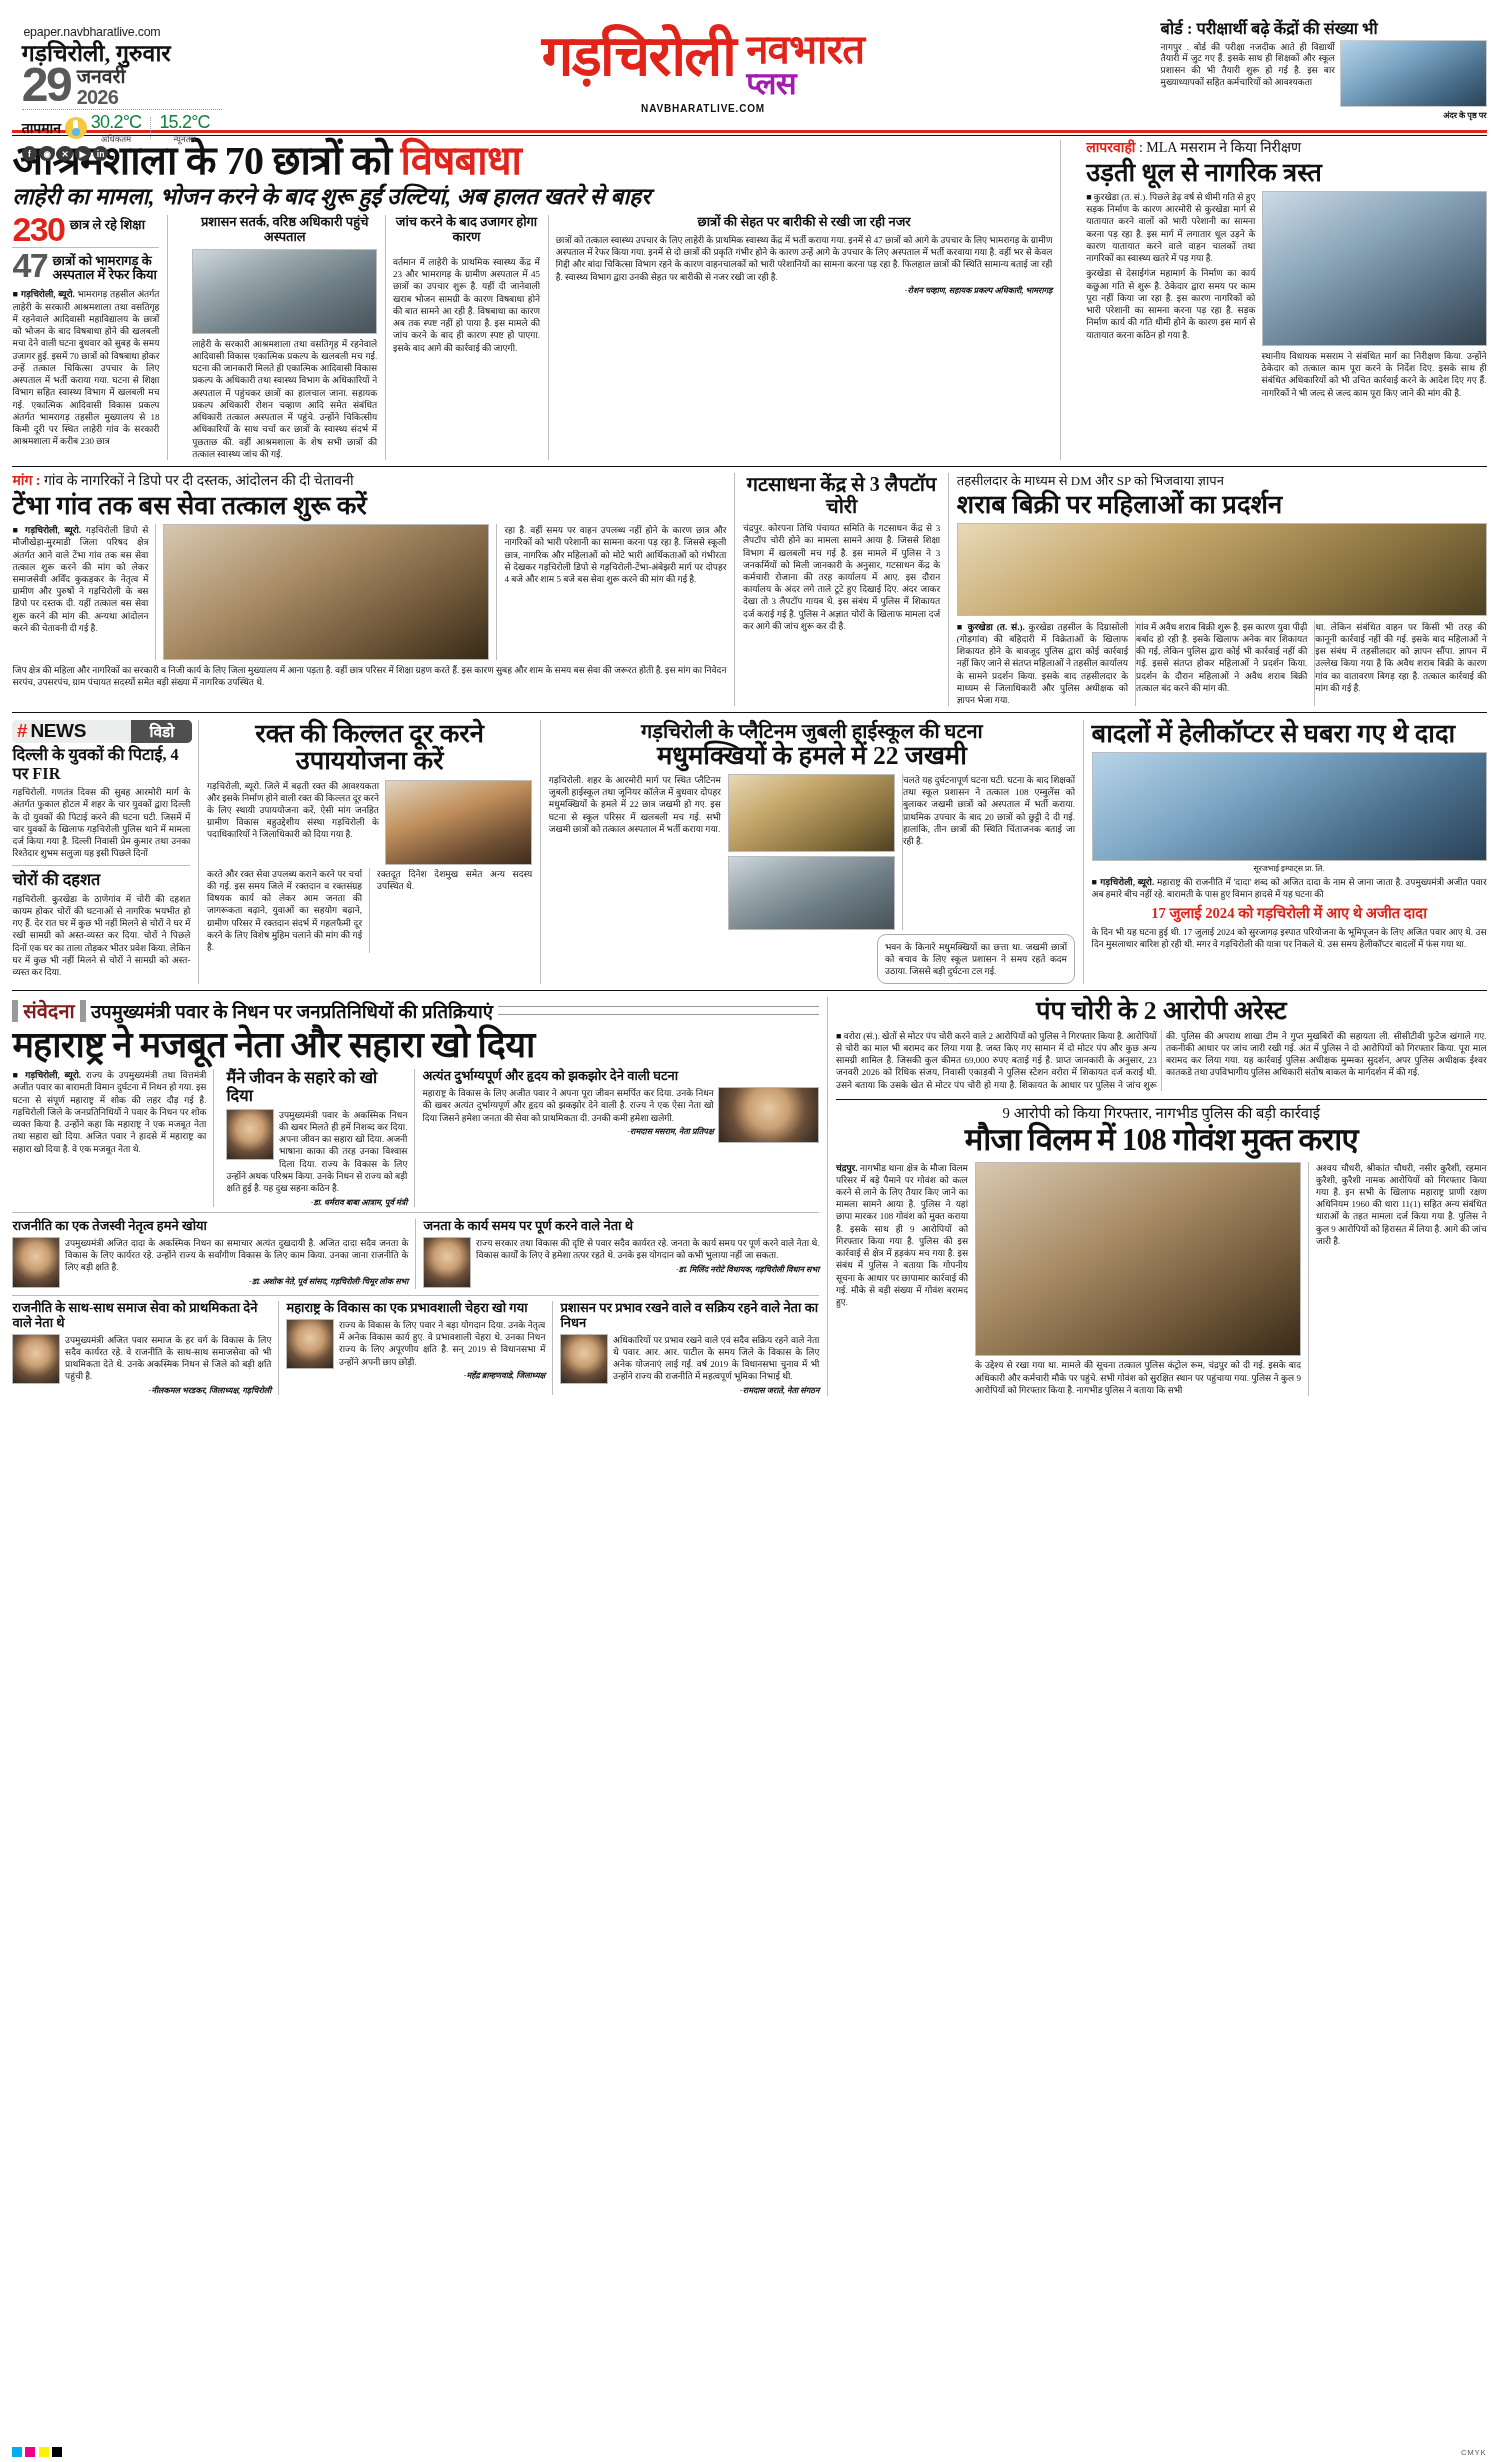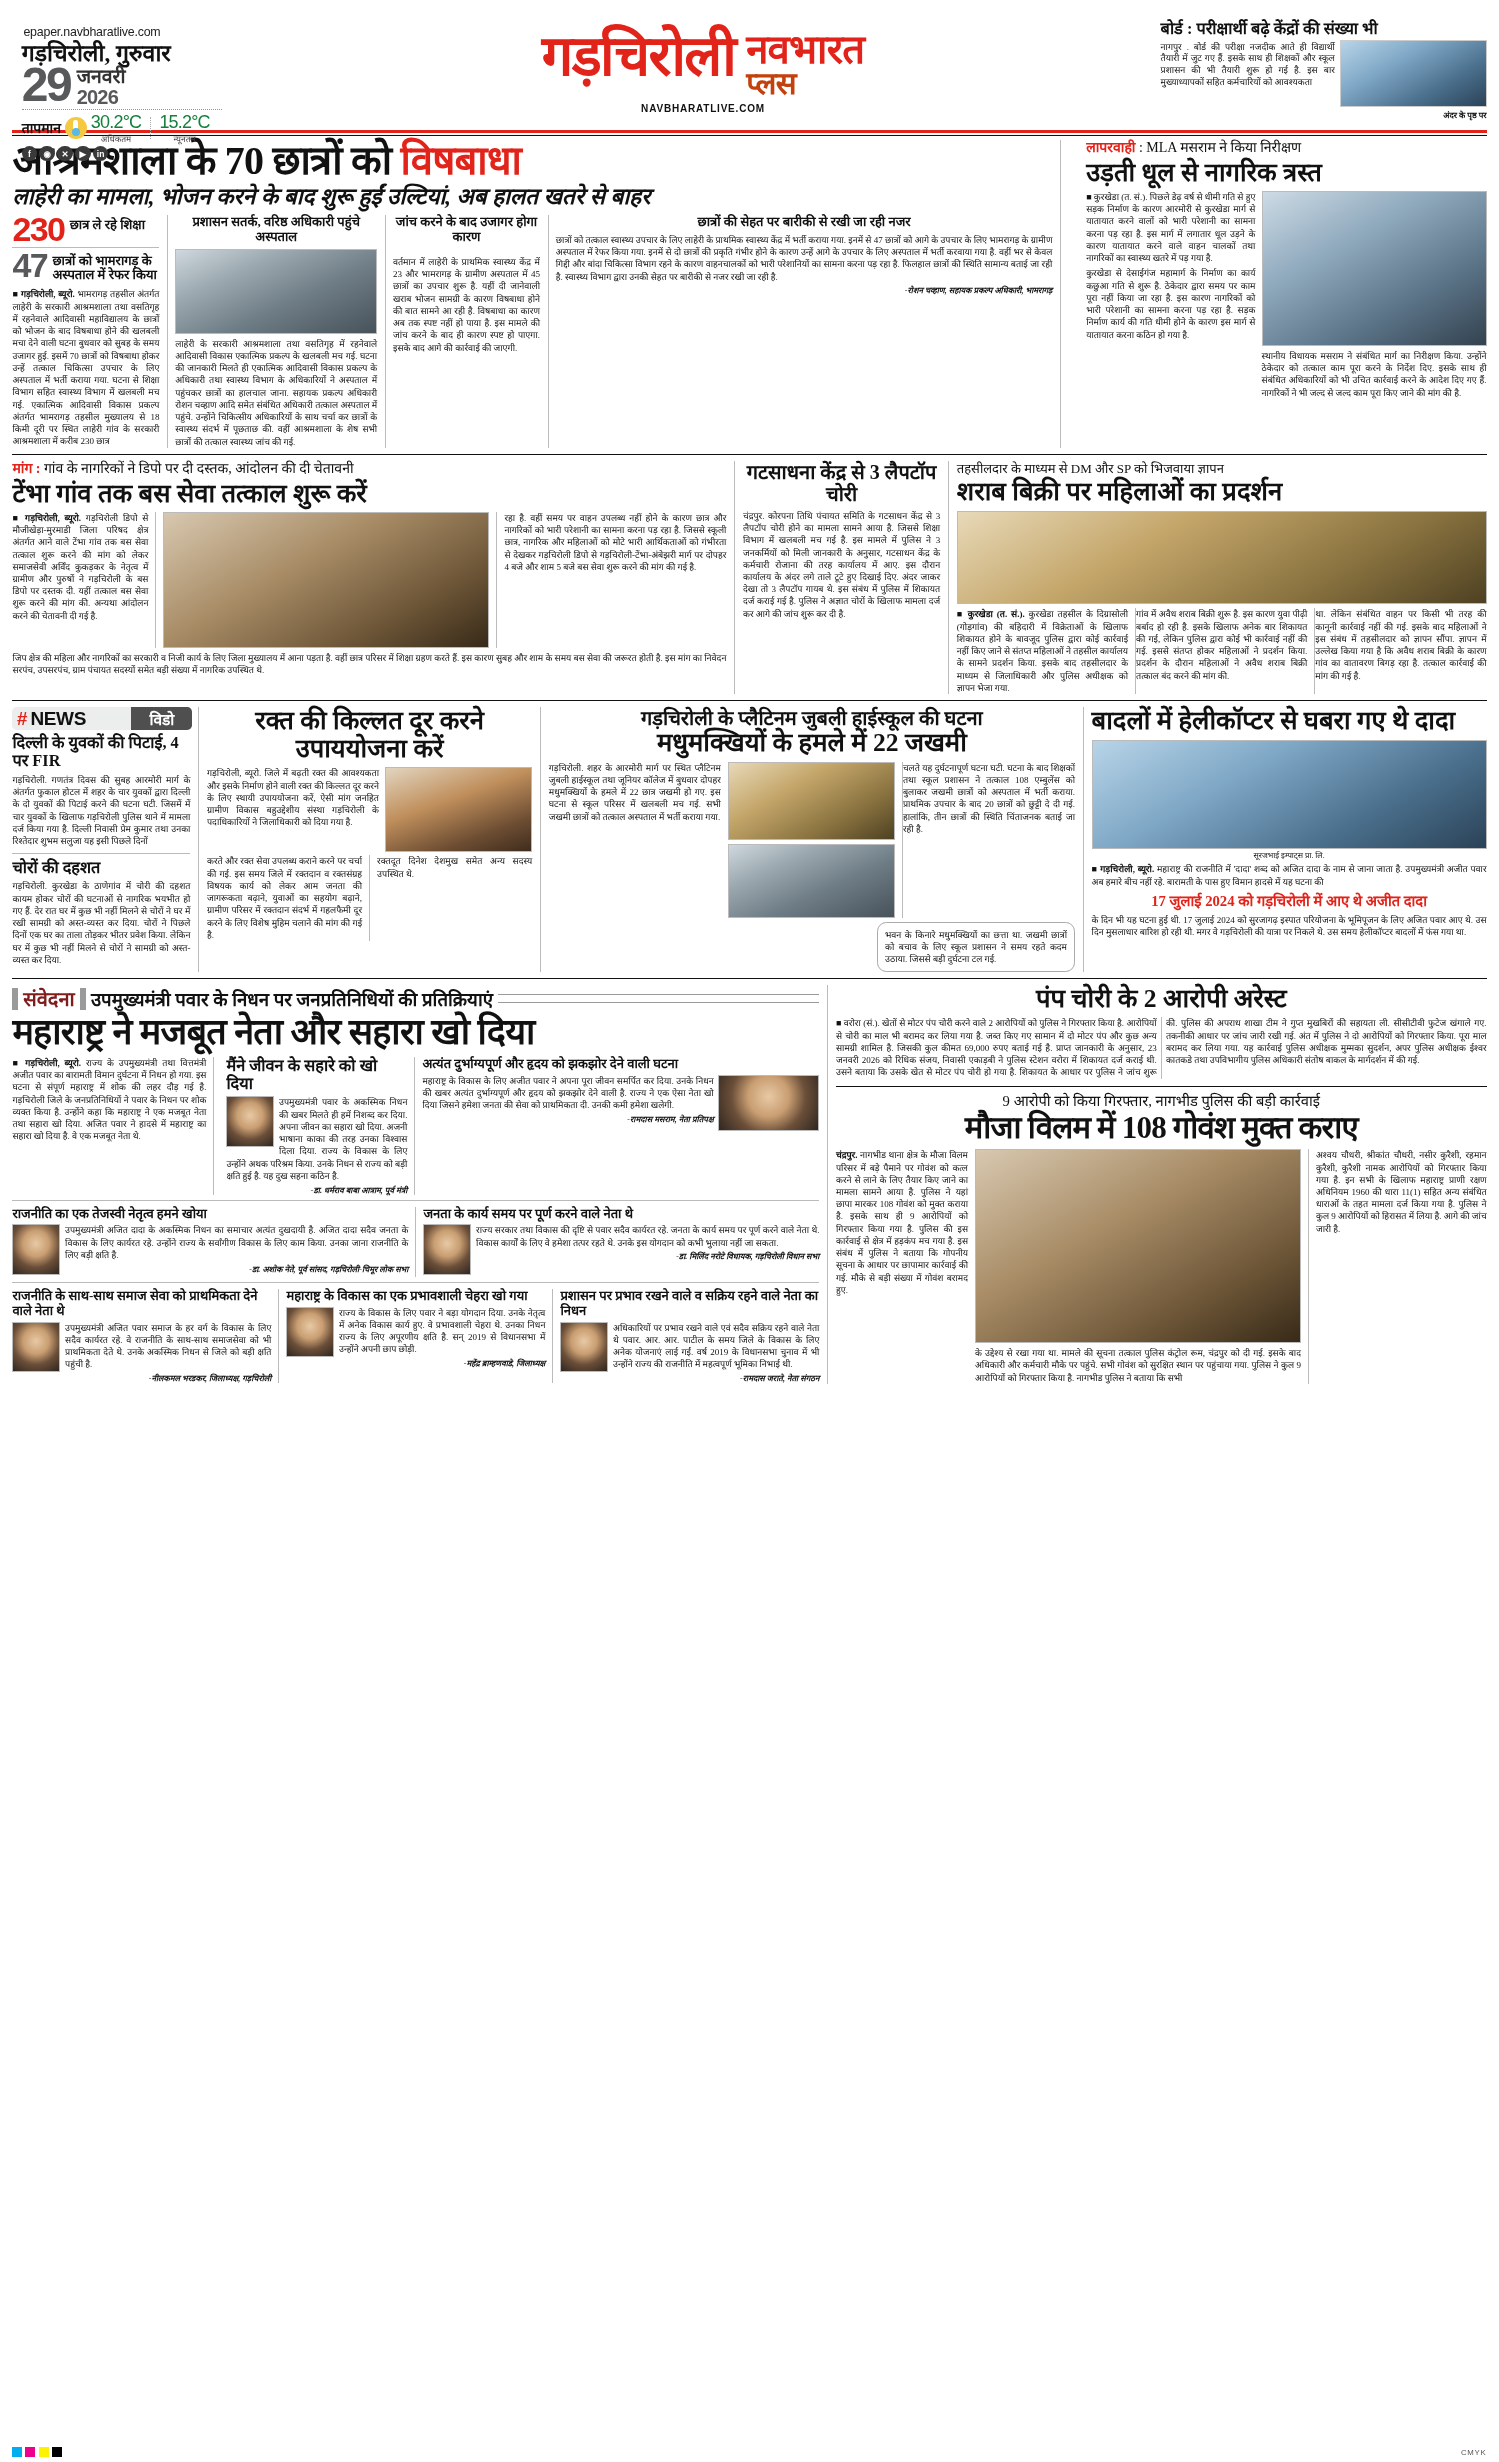--- a/index.html
+++ b/index.html
@@ -32,21 +32,21 @@
   .t-val { font-family:"Liberation Sans", sans-serif; font-size:18px; color:#15803d; letter-spacing:-0.8px;}
   .t-sub { font-size:8.5px; text-align:center; color:#444;}
   .t-sep { width:0.8px; height:22px; border-left:1.6px dotted #aaa; margin:0 4.7px;}
   .socials { display:flex; gap:2.3px; padding-left:9.3px; margin-top:2.3px;}
   .soc { width:15.5px; height:15.5px; border-radius:50%; background:#3a3a3a; color:#fff; font-family:"Liberation Sans",sans-serif; font-size:8.5px; font-weight:bold; display:flex; align-items:center; justify-content:center;}
 
   .mh-logo { flex:1; text-align:center; padding-top:20px; position:relative;}
   .logo-main { font-size:56px; font-weight:bold; color:#e2231a; line-height:.92; display:inline-block; letter-spacing:-1.6px;}
   .logo-side { display:inline-block; vertical-align:top; text-align:left; margin-left:7.8px;}
   .logo-nb { font-size:40px; font-weight:bold; color:#e2231a; line-height:.95; letter-spacing:-0.8px;}
-  .logo-plus { font-size:31px; font-weight:bold; color:#c2410c; line-height:.95; letter-spacing:-0.8px;}
+  .logo-plus { font-size:31px; font-weight:bold; color:#a21caf; line-height:.95; letter-spacing:-0.8px;}
   .mh-web { font-family:"Liberation Sans",sans-serif; font-size:10px; font-weight:bold; letter-spacing:0.8px; margin-top:4.7px;}
 
   .mh-right { width:326px; padding-top:9.3px;}
   .mr-head { font-size:16.3px; font-weight:bold; line-height:1.12;}
   .mr-body { font-size:9px; line-height:1.3; margin-top:3.1px; text-align:justify;}
   .mr-photo { width:147px; height:67px; float:right; margin:1.6px 0 1.6px 4.7px; background:linear-gradient(160deg,#b9cfe0 0%,#9fb8cc 35%,#d9c9a8 60%,#7c94a8 100%); border:0.8px solid #ccc;}
   .mr-foot { font-size:8.1px; font-weight:bold; margin-top:2.3px; text-align:right; clear:both;}
 
   .rule-red { height:3.1px; background:#e2231a; margin:3.1px 0 0 0;}
   .rule-thin { height:0.8px; background:#111; margin:1.6px 0 4.7px 0;}
@@ -180,21 +180,21 @@
           <div class="stat-row">
             <span class="stat-n gry">47</span>
             <span class="stat-t">छात्रों को भामरागड़ के अस्पताल में रेफर किया</span>
           </div>
           <div class="body" style="margin-top:6.2px;">
             <span class="byline">■ गड़चिरोली, ब्यूरो.</span>
             <span>भामरागड़ तहसील अंतर्गत लाहेरी के सरकारी आश्रमशाला तथा वसतिगृह में रहनेवाले आदिवासी महाविद्यालय के छात्रों को भोजन के बाद विषबाधा होने की खलबली मचा देने वाली घटना बुधवार को सुबह के समय उजागर हुई. इसमें 70 छात्रों को विषबाधा होकर उन्हें तत्काल चिकित्सा उपचार के लिए अस्पताल में भर्ती कराया गया. घटना से शिक्षा विभाग सहित स्वास्थ्य विभाग में खलबली मच गई. एकात्मिक आदिवासी विकास प्रकल्प अंतर्गत भामरागड़ तहसील मुख्यालय से 18 किमी दूरी पर स्थित लाहेरी गांव के सरकारी आश्रमशाला में करीब 230 छात्र</span>
           </div>
         </div>
 
-        <div class="col vsep" style="width:210px; padding-left:7px;">
+        <div class="col vsep" style="width:210px; padding-left:24px;">
           <div class="hl-xs" style="text-align:center;">प्रशासन सतर्क, वरिष्ठ अधिकारी पहुंचे अस्पताल</div>
           <div class="photo ph1" style="width:100%; height:85px; margin:3.9px 0;"></div>
           <div class="body">लाहेरी के सरकारी आश्रमशाला तथा वसतिगृह में रहनेवाले आदिवासी विकास एकात्मिक प्रकल्प के खलबली मच गई. घटना की जानकारी मिलते ही एकात्मिक आदिवासी विकास प्रकल्प के अधिकारी तथा स्वास्थ्य विभाग के अधिकारियों ने अस्पताल में पहुंचकर छात्रों का हालचाल जाना. सहायक प्रकल्प अधिकारी रोशन चव्हाण आदि समेत संबंधित अधिकारी तत्काल अस्पताल में पहुंचे. उन्होंने चिकित्सीय अधिकारियों के साथ चर्चा कर छात्रों के स्वास्थ्य संदर्भ में पूछताछ की. वहीं आश्रमशाला के शेष सभी छात्रों की तत्काल स्वास्थ्य जांच की गई.</div>
         </div>
 
         <div class="col vsep" style="width:155px; padding-left:7px;">
           <div class="hl-xs" style="text-align:center;">जांच करने के बाद उजागर होगा कारण</div>
           <div class="body" style="margin-top:11px;">वर्तमान में लाहेरी के प्राथमिक स्वास्थ्य केंद्र में 23 और भामरागड़ के ग्रामीण अस्पताल में 45 छात्रों का उपचार शुरू है. यहीं दी जानेवाली खराब भोजन सामग्री के कारण विषबाधा होने की बात सामने आ रही है. विषबाधा का कारण अब तक स्पष्ट नहीं हो पाया है. इस मामले की जांच करने के बाद ही कारण स्पष्ट हो पाएगा. इसके बाद आगे की कार्रवाई की जाएगी.</div>
         </div>
 

